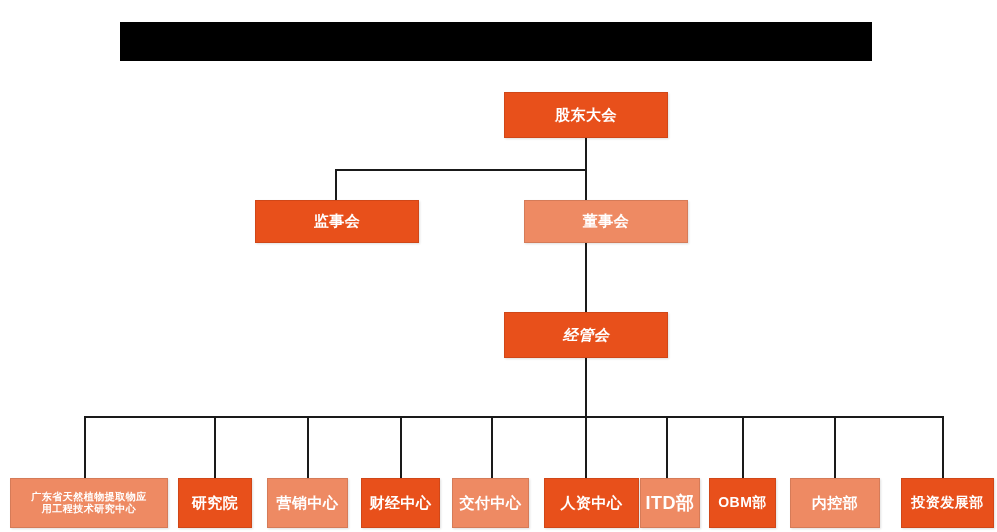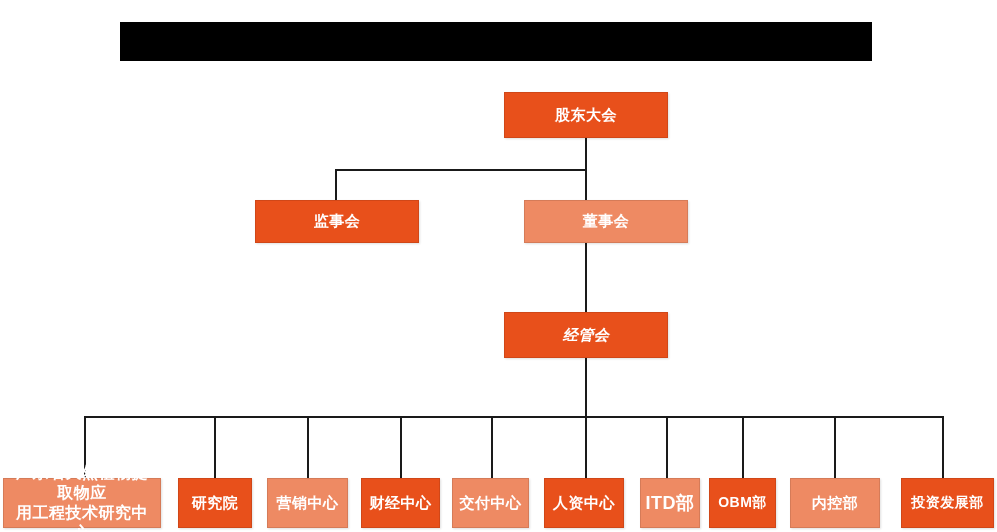--- a/index.html
+++ b/index.html
@@ -93,21 +93,21 @@
     <span class="label">监事会</span>
   </div>
   <div class="node light" style="left:504px; top:200px; width:164px; height:43px; font-size:15px;margin-left:20px;">
     <span class="label">董事会</span>
   </div>
 
   <div class="node dark" style="left:504px; top:312px; width:164px; height:46px; font-size:15px;font-style:italic;">
     <span class="label">经管会</span>
   </div>
 
-  <div class="node light" style="left:3px; top:478px; width:158px; height:50px; font-size:16px;">
+  <div class="node light" style="left:10px; top:478px; width:158px; height:50px; font-size:10px;">
     <span class="label">
       <span>广东省天然植物提取物应</span><br>
       <span>用工程技术研究中心</span>
     </span>
   </div>
 
   <div class="node dark" style="left:178px; top:478px; width:74px; height:50px; font-size:15px;">
     <span class="label">研究院</span>
   </div>
 
@@ -116,21 +116,21 @@
   </div>
 
   <div class="node dark" style="left:361px; top:478px; width:79px; height:50px; font-size:15px;">
     <span class="label">财经中心</span>
   </div>
 
   <div class="node light" style="left:452px; top:478px; width:77px; height:50px; font-size:15px;">
     <span class="label">交付中心</span>
   </div>
 
-  <div class="node dark" style="left:544px; top:478px; width:80px; height:50px; font-size:15px;">
+  <div class="node dark" style="left:544px; top:478px; width:95px; height:50px; font-size:15px;">
     <span class="label">人资中心</span>
   </div>
 
   <div class="node light" style="left:640px; top:478px; width:60px; height:50px; font-size:18px;">
     <span class="label">ITD部</span>
   </div>
 
   <div class="node dark" style="left:709px; top:478px; width:67px; height:50px; font-size:14px;">
     <span class="label">OBM部</span>
   </div>

